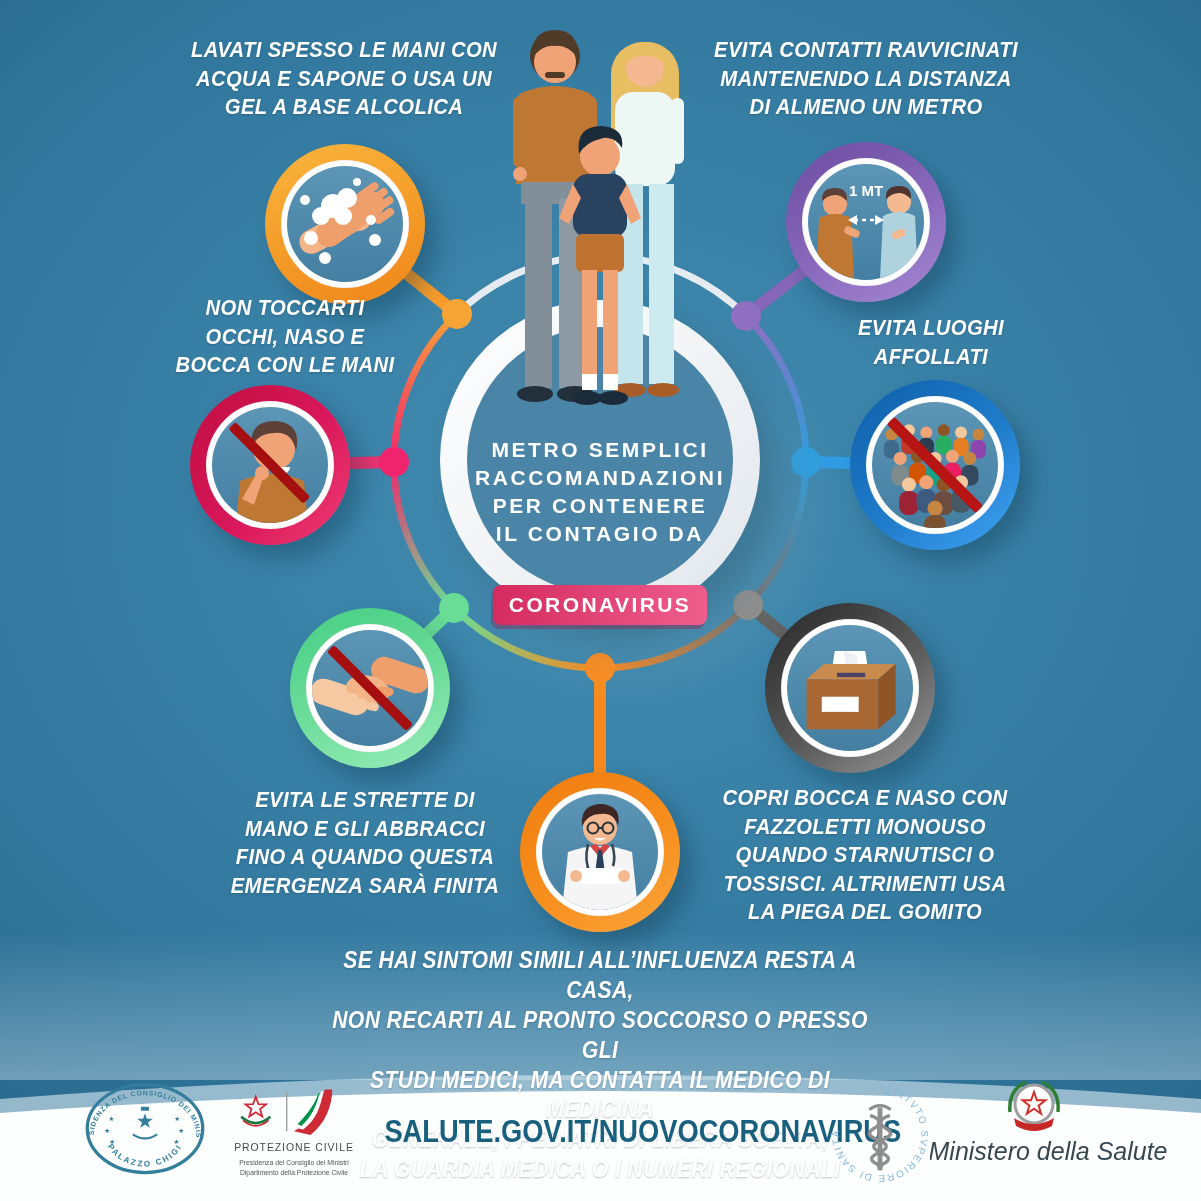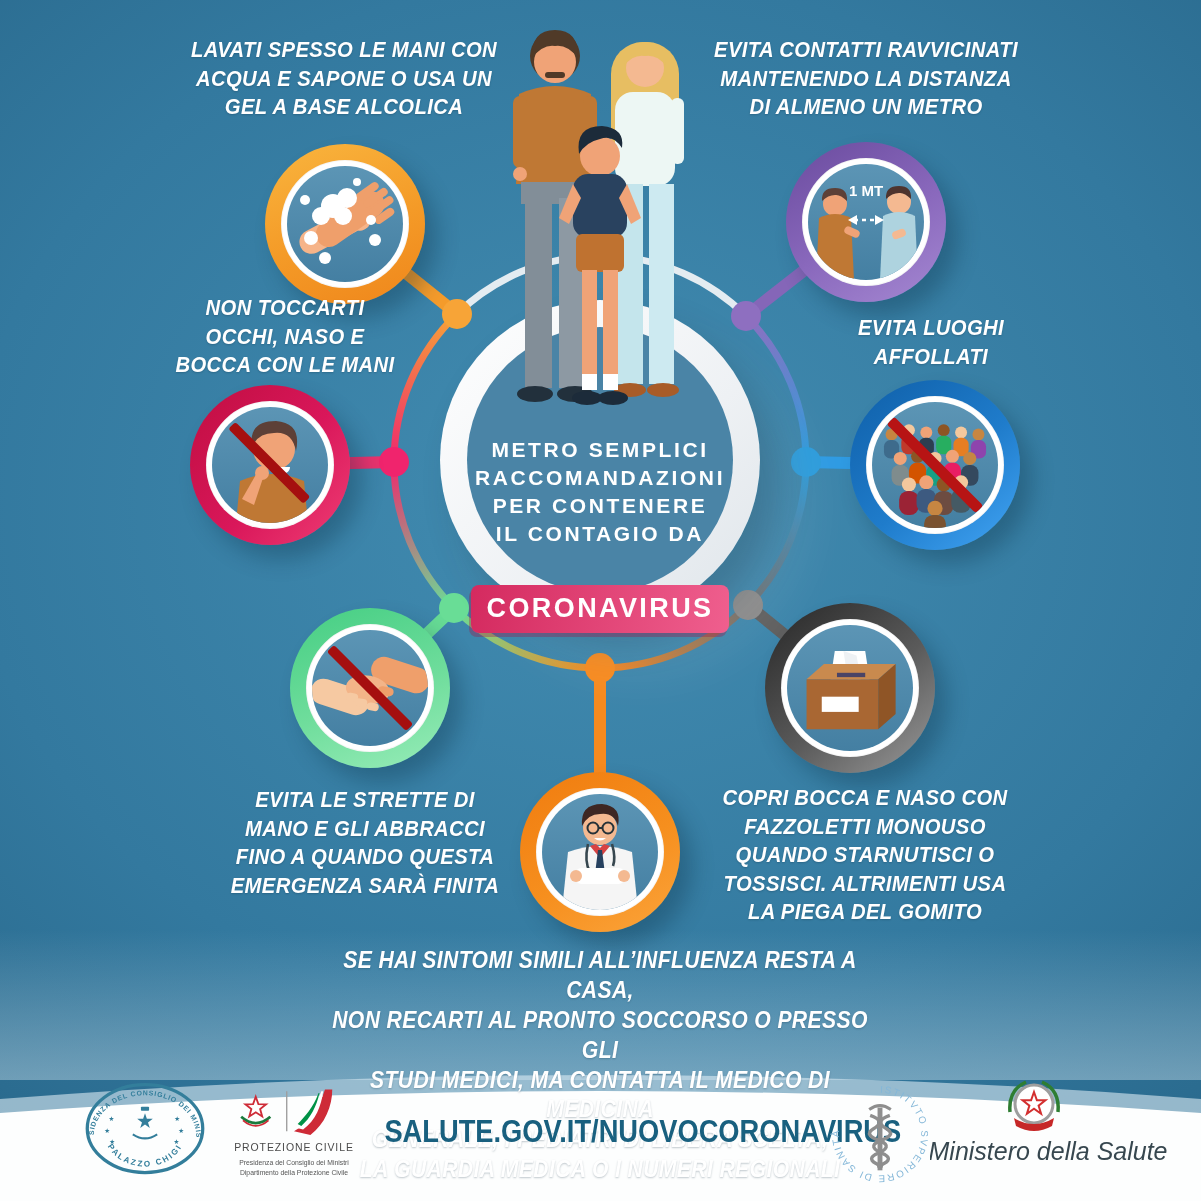--- a/index.html
+++ b/index.html
@@ -31,21 +31,21 @@
   .family-svg{position:absolute;left:455px;top:22px;z-index:3;}
   .center-text{
     position:absolute;left:430px;top:408px;width:340px;z-index:4;color:#fff;
     font-weight:700;font-size:21px;line-height:1.33;letter-spacing:2.6px;
     text-align:center;white-space:pre-line;
   }
   .badge{
     display:inline-block;margin-top:9px;padding:6px 16px 7px;border-radius:8px;
     background:linear-gradient(100deg,#d42a5f 0%,#ef5f8e 100%);
     box-shadow:-2px 4px 0 rgba(160,20,70,.35);
-    font-size:27px;letter-spacing:2.4px;color:#fff;font-weight:700;
+    font-size:21px;letter-spacing:2.4px;color:#fff;font-weight:700;
   }
   .node{position:absolute;z-index:5;}
   .node .ring{position:absolute;inset:0;border-radius:50%;box-shadow:12px 14px 22px rgba(8,40,60,.30);}
   .node .rim{position:absolute;inset:16px;border-radius:50%;background:#fff;box-shadow:inset 0 0 0 1px rgba(0,0,0,.04);}
   .node .disc{
     position:absolute;inset:22px;border-radius:50%;overflow:hidden;
     background:linear-gradient(180deg,#5c95b5 0%,#447fa2 100%);
     display:flex;align-items:flex-end;justify-content:center;
   }
   .node .disc svg{width:100%;height:100%;display:block;}

